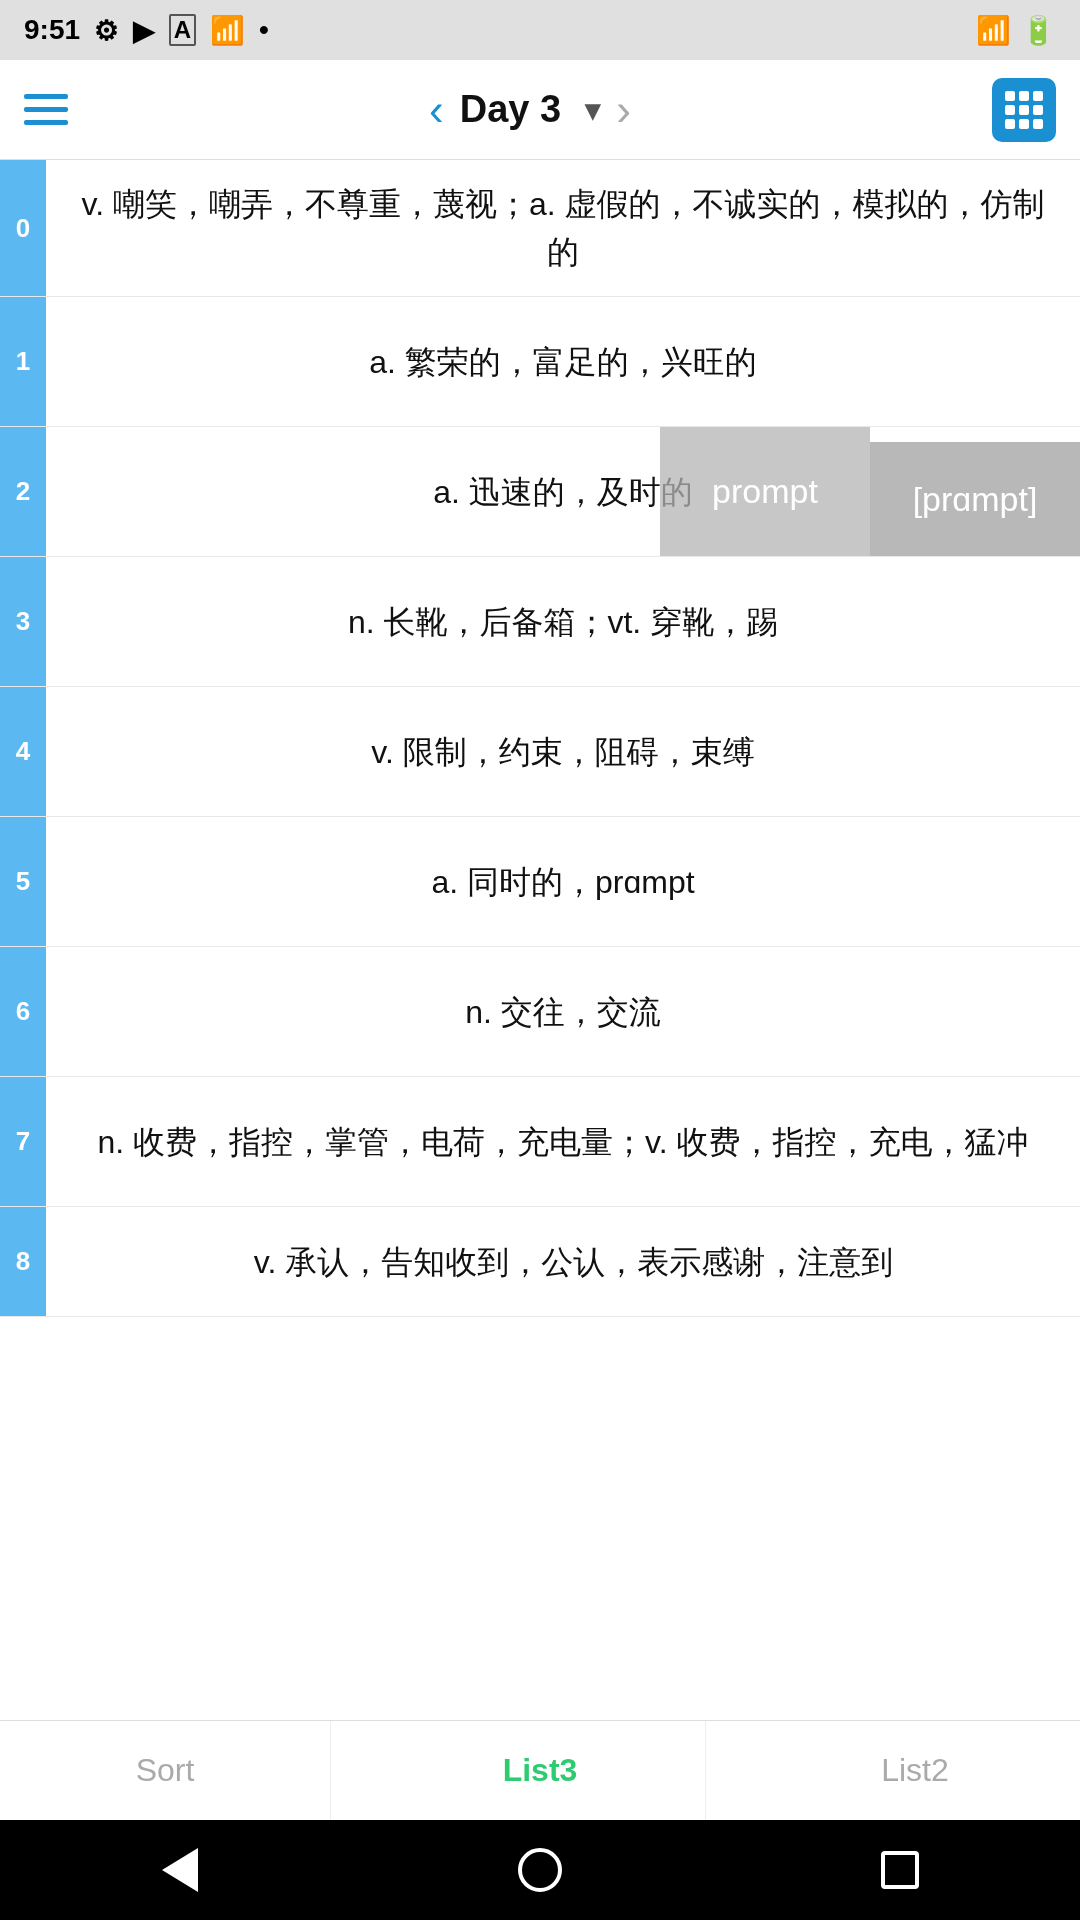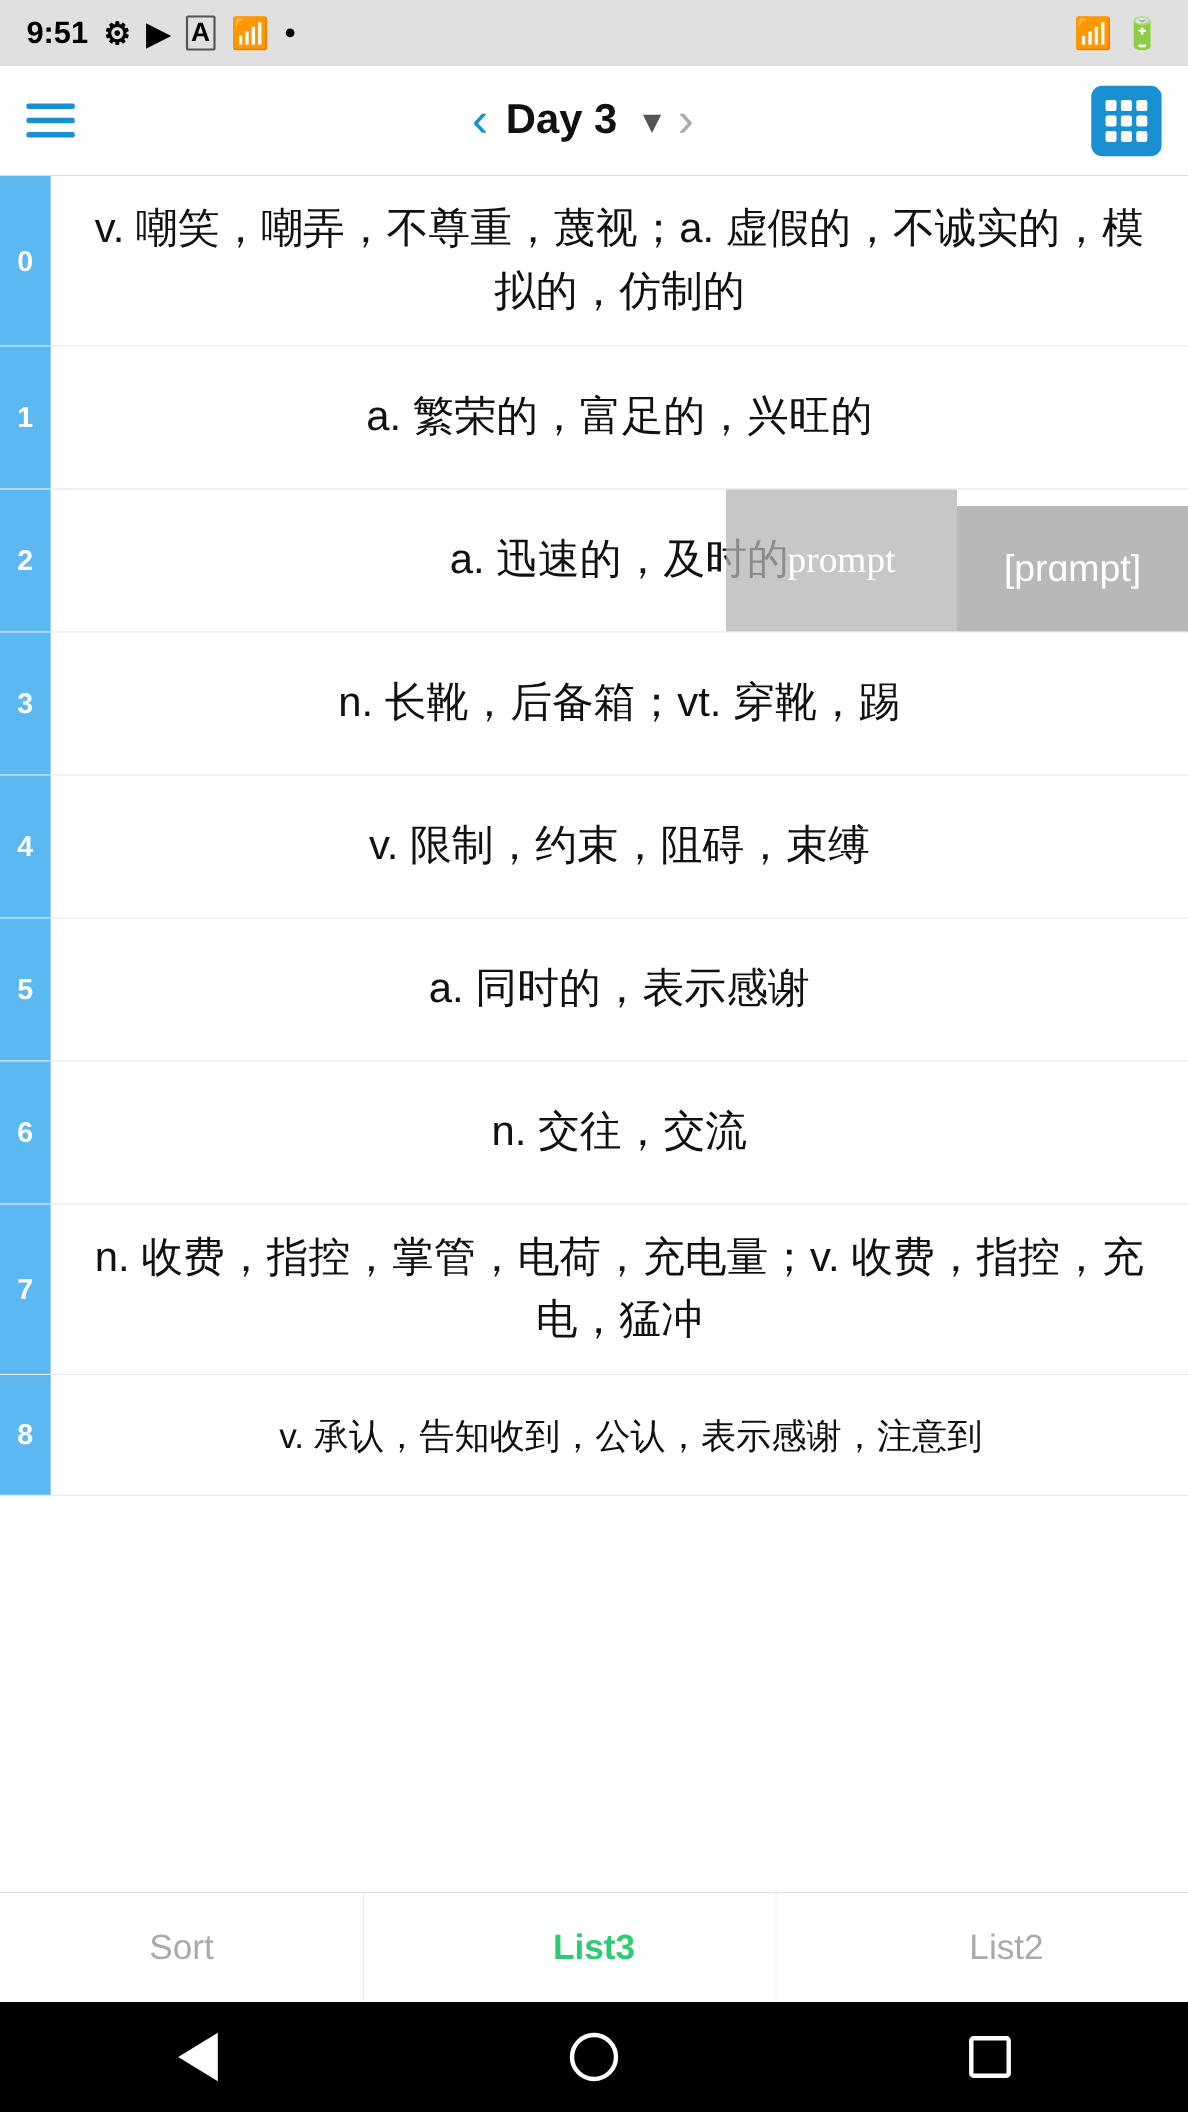--- a/index.html
+++ b/index.html
@@ -117,21 +117,21 @@
       font-weight: bold;
       flex-shrink: 0;
     }
 
     .word-content {
       flex: 1;
       display: flex;
       align-items: center;
       justify-content: center;
       padding: 20px 30px;
-      font-size: 38px;
+      font-size: 32px;
       color: #111;
       text-align: center;
       line-height: 1.5;
     }
 
     
     .word-row-prompt {
       position: relative;
     }
     .prompt-overlay {
@@ -145,21 +145,20 @@
     }
     .prompt-word {
       flex: 1;
       background: rgba(180,180,180,0.75);
       display: flex;
       align-items: center;
       justify-content: center;
       font-size: 34px;
       color: #fff;
       font-weight: 500;
-      font-family: Liberation Serif, serif;
     }
     .prompt-phonetic {
       flex: 1;
       background: rgba(160,160,160,0.75);
       display: flex;
       align-items: center;
       justify-content: center;
       font-size: 34px;
       color: #fff;
       font-weight: 500;
@@ -307,21 +306,21 @@
     <div class="word-content">n. 长靴，后备箱；vt. 穿靴，踢</div>
   </div>
 
   <div class="word-row">
     <div class="word-index">4</div>
     <div class="word-content">v. 限制，约束，阻碍，束缚</div>
   </div>
 
   <div class="word-row">
     <div class="word-index">5</div>
-    <div class="word-content">a. 同时的，表示感谢</div>
+    <div class="word-content">a. 同时的，prɑmpt</div>
   </div>
 
   <div class="word-row">
     <div class="word-index">6</div>
     <div class="word-content">n. 交往，交流</div>
   </div>
 
   <div class="word-row">
     <div class="word-index">7</div>
     <div class="word-content">n. 收费，指控，掌管，电荷，充电量；v. 收费，指控，充电，猛冲</div>

